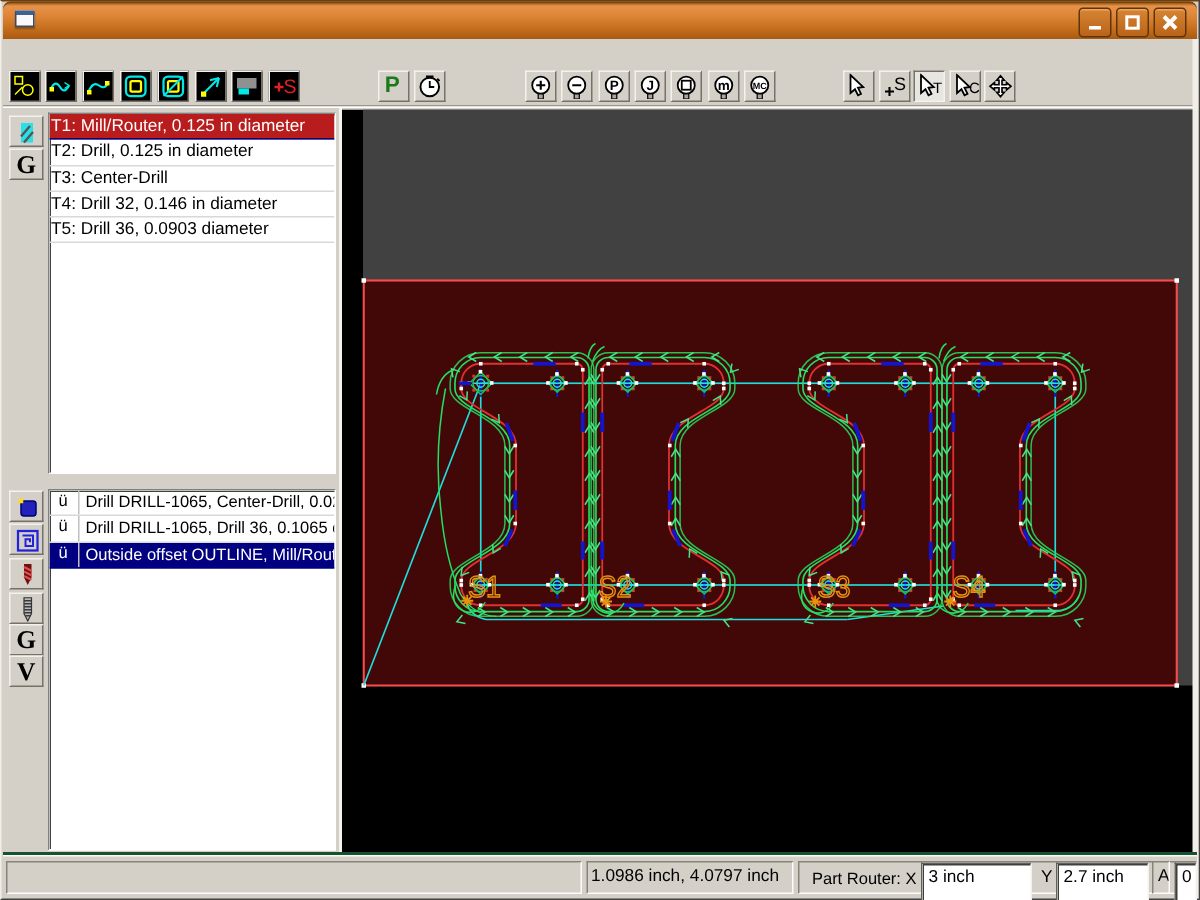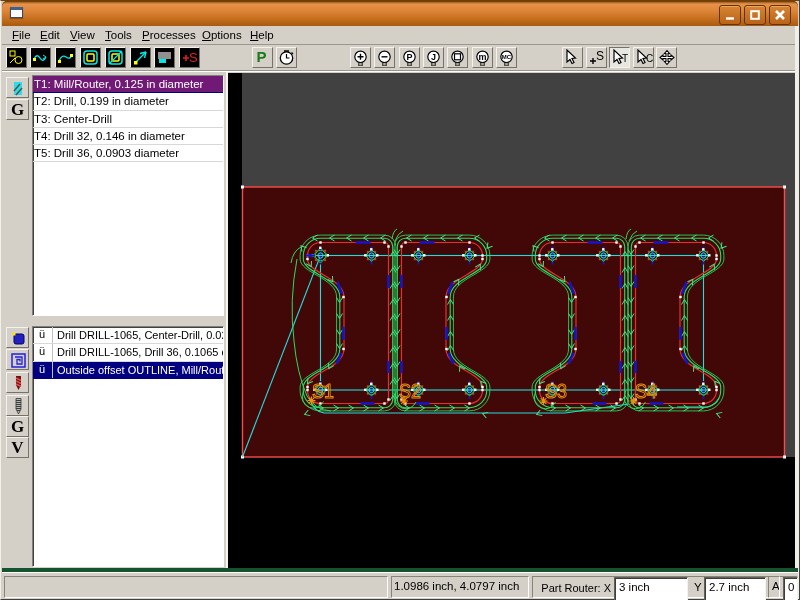--- a/index.html
+++ b/index.html
@@ -33,31 +33,31 @@
   border-top:1px solid #fff; }
 #leftpane { position:absolute; left:0; top:0; width:226px; bottom:0; }
 .sbtn { position:absolute; width:23px; height:21px; background:#d4d0c8;
   border:1px solid; border-color:#f4f2ee #76726a #76726a #f4f2ee; overflow:hidden; }
 #list1 { position:absolute; left:30px; top:3px; width:192px; height:241px; background:#fff;
   border:1px solid; border-color:#808080 #fff #fff #808080; box-shadow:inset 1px 1px 0 #404040; overflow:hidden; }
 #list2 { position:absolute; left:30px; top:254px; width:192px; height:241px; background:#fff;
   border:1px solid; border-color:#808080 #fff #fff #808080; box-shadow:inset 1px 1px 0 #404040; overflow:hidden; }
 .lrow { height:17.3px; font-size:11.5px; padding:2px 0 0 1px; border-bottom:1px solid #d8d8d8;
   white-space:nowrap; overflow:hidden; color:#000; }
-.lrow.selected { background:#701a75; color:#fff; border-bottom-color:#000080; }
+.lrow.selected { background:#b91c1c; color:#fff; border-bottom-color:#000080; }
 .lrow2 { height:17.3px; font-size:11px; border-bottom:1px solid #d8d8d8; white-space:nowrap;
   overflow:hidden; color:#000; position:relative; }
 .lrow2 .chk { position:absolute; left:0; top:1px; width:18px; text-align:center; }
 .lrow2 .optx { position:absolute; left:24px; top:2px; }
 .lrow2::after { content:""; position:absolute; left:19px; top:0; bottom:0; width:1px; background:#c0c0c0; }
 .lrow2.selected { background:#000080; color:#fff; border-bottom-color:#000080; }
 
 
 #status { position:absolute; left:1px; right:1px; bottom:1px; height:30px; background:#d4d0c8;
-  border-top:4px solid #14532d; box-shadow:inset 0 1px 0 #fdfcfa; font-size:11.5px; }
+  border-top:2px solid #14532d; box-shadow:inset 0 1px 0 #fdfcfa; font-size:11.5px; }
 .spanel { position:absolute; top:4px; height:22px; border:1px solid; border-color:#878379 #fdfcfa #fdfcfa #878379;
   background:#d4d0c8; padding:3px 4px 0 4px; white-space:nowrap; overflow:hidden; }
 .sinput { position:absolute; top:5px; height:32px; background:#fff; border:1px solid;
   border-color:#636058 #f4f2ee #f4f2ee #636058; box-shadow:inset 1px 1px 0 #403e38;
   padding:3px 0 4px 4px; font-size:11.5px; }
 </style></head>
 <body>
 <div id="win">
   <div id="title">
     <div id="ticon"></div>
@@ -69,29 +69,20 @@
     <div class="wbtn" style="right:32px">
         <svg width="14" height="14" viewBox="0 0 14 14">
           <rect x="3.2" y="3.2" width="7.6" height="7.6" fill="none" stroke="#fff" stroke-width="2"></rect>
         </svg>
       </div>
     <div class="wbtn" style="right:7px">
         <svg width="14" height="14" viewBox="0 0 14 14">
           <path d="M3,3 L11,11 M11,3 L3,11" stroke="#fff" stroke-width="2.6"></path>
         </svg>
       </div>
-  </div>
-  <div id="menu">
-    <span class="mitem" style="left:10px"><u>F</u>ile</span>
-    <span class="mitem" style="left:38px"><u>E</u>dit</span>
-    <span class="mitem" style="left:68px"><u>V</u>iew</span>
-    <span class="mitem" style="left:103px"><u>T</u>ools</span>
-    <span class="mitem" style="left:140px"><u>P</u>rocesses</span>
-    <span class="mitem" style="left:200px"><u>O</u>ptions</span>
-    <span class="mitem" style="left:248px"><u>H</u>elp</span>
   </div>
   <div id="toolbar">
       <div class="tbtn" style="left:4px;top:1px">
         <svg width="17" height="17" viewBox="0 0 17 17">
           <rect x="2" y="2" width="5" height="5" fill="none" stroke="#ffff00"></rect>
           <circle cx="10.5" cy="11" r="3.5" fill="none" stroke="#ffff00"></circle>
           <path d="M2,14 L7,9" stroke="#ffff00"></path>
         </svg>
       </div>
       <div class="tbtn" style="left:28px;top:1px">
@@ -256,21 +247,21 @@
             <path d="M6,2.5 L11,2.5 M6,4.5 L11,4.5 M6,6.5 L11,6.5 M6,8.5 L11,8.5 M6,10.5 L11,10.5 M7,12.5 L10,12.5" stroke="#3a3a3a" stroke-width="1"></path>
           </svg></div>
         <div class="sbtn" style="left:4px;top:344px">
           <div style="width:100%;height:100%;font:bold 17px 'Liberation Serif',serif;text-align:center;line-height:20px">G</div>
         </div>
         <div class="sbtn" style="left:4px;top:365px">
           <div style="width:100%;height:100%;font:bold 17px 'Liberation Serif',serif;text-align:center;line-height:20px">V</div>
         </div>
       <div id="list1">
           <div class="lrow selected">T1: Mill/Router, 0.125 in diameter</div>
-          <div class="lrow">T2: Drill, 0.199 in diameter</div>
+          <div class="lrow">T2: Drill, 0.125 in diameter</div>
           <div class="lrow">T3: Center-Drill</div>
           <div class="lrow">T4: Drill 32, 0.146 in diameter</div>
           <div class="lrow">T5: Drill 36, 0.0903 diameter</div>
         </div>
       <div id="list2">
           <div class="lrow2">
             <span class="chk">ü</span>
             <span class="optx">Drill DRILL-1065, Center-Drill, 0.02</span>
           </div>
           <div class="lrow2">

